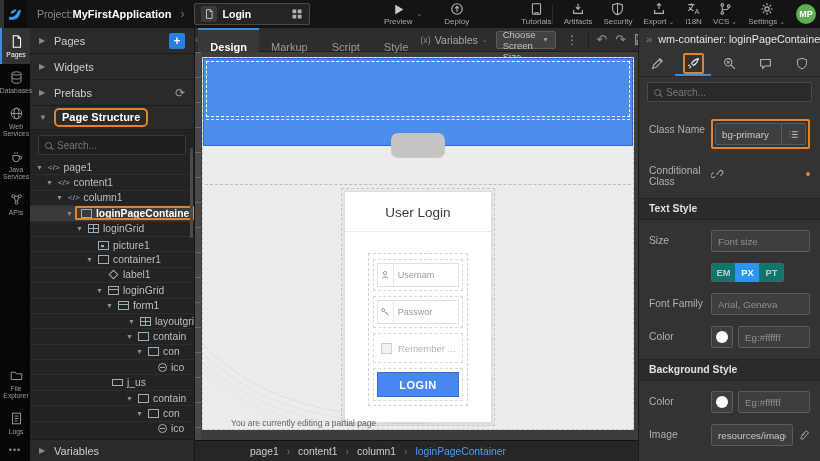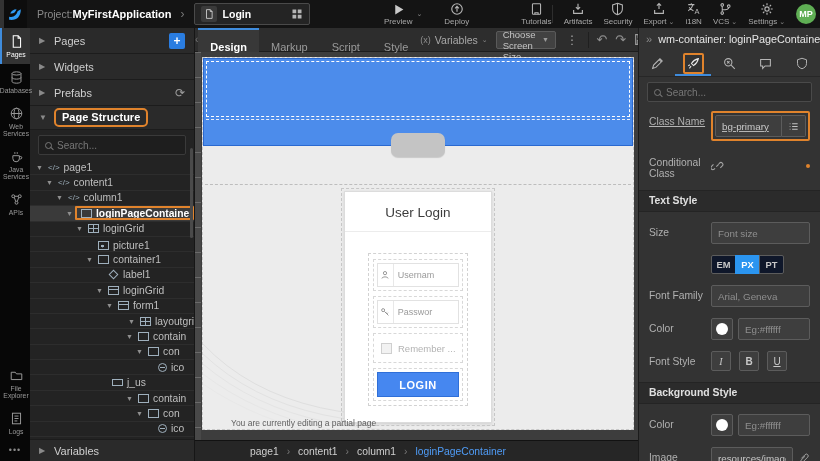--- a/index.html
+++ b/index.html
@@ -163,21 +163,21 @@
     font-size:9.8px; padding:0 6px; width:100%; min-width:0; outline:none; font-family:"Liberation Sans",sans-serif; }
   .pin::placeholder { color:#8f8f8f; }
   .sechead { background:#2b2b2b; border-top:1px solid #242424; border-bottom:1px solid #242424;
     padding:4px 10px 5px; color:#e0e0e0; font-weight:bold; font-size:10.4px; margin-bottom:10px; flex:none; }
   #classgroup { display:flex; border:2px solid #e0832c; border-radius:2px; padding:2px; flex:1; gap:0; }
   #classgroup .pin { border-radius:2px 0 0 2px; text-align:left; }
   #classlist-btn { width:24px; height:22px; flex:none; background:#3e3e3e; border:1px solid #5c5c5c;
     border-left:none; border-radius:0 2px 2px 0; display:flex; align-items:center; justify-content:center; }
   #cond-dot { position:absolute; right:10px; top:12px; width:4px; height:4px; background:#e0832c; border-radius:50%; }
   .unitchips { display:flex; }
-  .chip { width:25px; height:19px; background:#0f172a; border:1px solid #5c5c5c; color:#c9c9c9;
+  .chip { width:25px; height:19px; background:#0f766e; border:1px solid #5c5c5c; color:#c9c9c9;
     display:flex; align-items:center; justify-content:center; font-size:9.3px; font-weight:bold; margin-left:-1px; }
   .chip:first-child { border-radius:2px 0 0 2px; margin-left:0; }
   .chip:last-child { border-radius:0 2px 2px 0; }
   .chip.on { background:#2b95f0; border-color:#2b95f0; color:#fff; }
   .swatch { width:22px; height:22px; flex:none; background:#3e3e3e; border:1px solid #5c5c5c;
     border-radius:2px; display:flex; align-items:center; justify-content:center; }
   .swatch i { width:12px; height:12px; background:#fff; border-radius:50%; display:block; }
   .sbtn { width:20px; height:20px; background:#3e3e3e; border:1px solid #5c5c5c; border-radius:2px;
     color:#c9c9c9; display:flex; align-items:center; justify-content:center; font-size:10px; margin-right:3px; }
   .sbtn.i { font-style:italic; font-family:"Liberation Serif",serif; }
@@ -656,21 +656,21 @@
       <svg width="12" height="13" viewBox="0 0 16 16" fill="none" stroke="#b5b5b5" stroke-width="1.3">
           <path d="M8 1l6 2v5c0 4-3 6-6 7-3-1-6-3-6-7V3z"></path>
         </svg>
     </div>
   </div>
   <div class="searchbox" style="background:#2a2a2a;border-color:#4a4a4a;">
     <span class="lens"></span>
     <input placeholder="Search..." style="">
   </div>
 
-  <div class="prow" style="margin-top:4px;text-decoration:underline;">
+  <div class="prow" style="margin-top:12px;">
     <span class="plabel">Class Name</span>
     <div class="pctrl">
       <div id="classgroup">
         <input class="pin" value="bg-primary" style="">
         <span id="classlist-btn">
           <svg width="11" height="11" viewBox="0 0 16 16" fill="none" stroke="#c9c9c9" stroke-width="1.4">
               <path d="M6 4h8M6 8h8M6 12h8"></path>
               <path d="M2.5 4h1M2.5 8h1M2.5 12h1"></path>
             </svg>
         </span>
@@ -716,28 +716,20 @@
   </div>
   <div class="prow">
     <span class="plabel">Color</span>
     <div class="pctrl">
       <span class="swatch">
           <i></i>
         </span>
       <input class="pin" placeholder="Eg:#ffffff" style="">
     </div>
   </div>
-  <div class="prow">
-    <span class="plabel">Font Style</span>
-    <div class="pctrl">
-      <span class="sbtn i">I</span>
-      <span class="sbtn b">B</span>
-      <span class="sbtn u">U</span>
-    </div>
-  </div>
 
   <div class="sechead">Background Style</div>
   <div class="prow">
     <span class="plabel">Color</span>
     <div class="pctrl">
       <span class="swatch">
           <i></i>
         </span>
       <input class="pin" placeholder="Eg:#ffffff" style="">
     </div>

